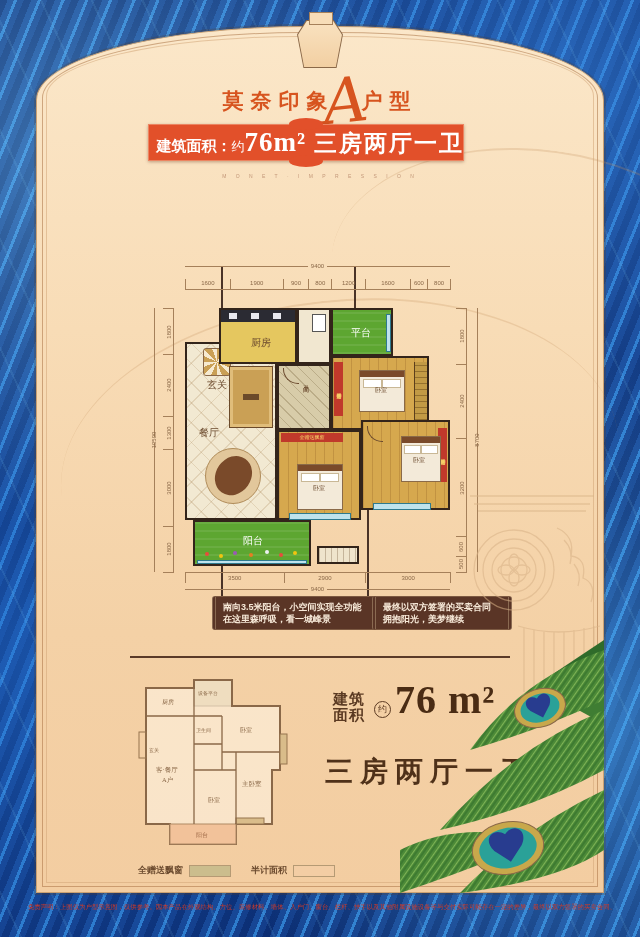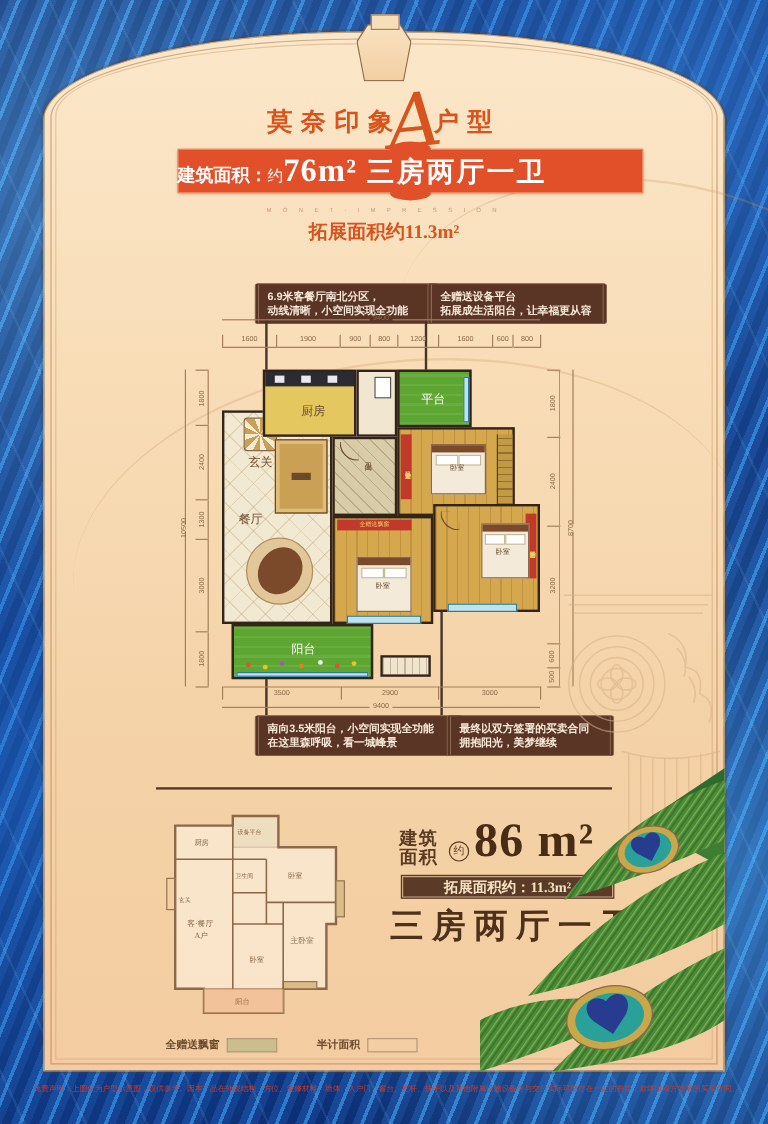--- a/index.html
+++ b/index.html
@@ -27,22 +27,22 @@
     background:#8a6848;clip-path:polygon(20% 0,80% 0,100% 30%,86% 100%,14% 100%,0 30%);}
   .keystone i{position:absolute;inset:1px;display:block;background:linear-gradient(#f9e2c0,#f2cfa2);
     clip-path:polygon(20% 0,80% 0,100% 30%,86% 100%,14% 100%,0 30%);}
   .keystone-tab{position:absolute;left:309px;top:12px;width:22px;height:11px;background:#f7ddb8;border:1px solid #a5805a;}
   .arc{position:absolute;border-top:2px solid rgba(198,146,96,.26);border-radius:50%;}
   
   .title-row{position:absolute;left:0;top:86px;width:100%;text-align:center;color:#d7541f;}
   .title-zh{font-size:21px;letter-spacing:7px;font-weight:bold;vertical-align:14px;}
   .title-letter{display:inline-block;font-size:62px;font-style:italic;line-height:30px;
     transform:rotate(-6deg);margin:0 -6px 0 -12px;color:#d7541f;font-family:"DejaVu Serif",serif;}
-  .banner{position:absolute;left:148px;top:124px;width:388px;height:37px;background:#e2502a;
-    color:#fff;text-align:left;line-height:37px;white-space:nowrap;
+  .banner{position:absolute;left:148px;top:124px;width:316px;height:37px;background:#e2502a;
+    color:#fff;text-align:right;line-height:37px;white-space:nowrap;
     box-shadow:inset 0 0 0 1px rgba(255,230,200,.35),0 1px 3px rgba(80,30,0,.35);}
   .banner::before,.banner::after{content:"";position:absolute;left:50%;width:34px;height:12px;margin-left:-17px;
     background:#e2502a;border-radius:50%;}
   .banner::before{top:-6px}.banner::after{bottom:-6px}
   .b-label{font-size:15px;font-weight:bold;}
   .b-approx{font-size:13px;}
   .b-area{font-size:27px;font-weight:bold;letter-spacing:1px;}
   .b-type{font-size:23px;font-weight:bold;letter-spacing:2px;margin-left:8px;}
   .tagline{position:absolute;left:0;top:173px;width:100%;text-align:center;font-size:5px;
     letter-spacing:4px;color:rgba(150,90,60,.55);font-family:"Liberation Sans",sans-serif;}
@@ -141,30 +141,21 @@
 
   <div class="title-row">
     <span class="title-zh">莫奈印象</span><span class="title-letter">A</span><span class="title-zh">户型</span>
   </div>
 
   <div class="banner">
     <span class="b-label">建筑面积：</span><span class="b-approx">约</span><span class="b-area">76m²</span><span class="b-type">三房两厅一卫</span>
   </div>
 
   <div class="tagline">M O N E T · I M P R E S S I O N</div>
-  <div class="expand-line">拓展面积约11.3m²</div>
-
-  <div class="callout" style="left:212px;top:236px;width:132px;">
-    <div>6.9米客餐厅南北分区，</div>
-    <div>动线清晰，小空间实现全功能</div>
-  </div>
-  <div class="callout" style="left:356px;top:236px;width:128px;">
-    <div>全赠送设备平台</div>
-    <div>拓展成生活阳台，让幸福更从容</div>
-  </div>
+
 
   <div class="leader" style="left:221px;top:266px;height:330px;"></div>
   <div class="ldot" style="left:218px;top:504px;"></div>
   <div class="leader" style="left:354px;top:266px;height:82px;"></div>
   <div class="ldot" style="left:351px;top:344px;"></div>
   <div class="leader" style="left:367px;top:497px;height:99px;"></div>
   <div class="ldot" style="left:364px;top:492px;"></div>
 
   <div class="dim" style="left:185px;top:263px;width:265px;">
     <i class="dl"></i>
@@ -345,31 +336,30 @@
     <text x="30" y="108" font-size="6.5" fill="#8a6848">A户</text>
     <text x="110" y="112" font-size="6.5" fill="#8a6848">主卧室</text>
     <text x="76" y="128" font-size="6" fill="#8a6848">卧室</text>
     <text x="64" y="163" font-size="6" fill="#a06a48">阳台</text>
     <text x="17" y="78" font-size="5" fill="#8a6848">玄关</text>
   </svg>
 
   <div class="legend">
     <span>全赠送飘窗</span>
     <span class="swatch" style="background:#cbbd8d;"></span>
-    <span style="margin-left:27px;">半计面积</span>
+    <span style="margin-left:14px;">半计面积</span>
     <span class="swatch" style="background:#f3cda4;"></span>
   </div>
 
   <div class="info-build">
     <div>建筑</div>
     <div>面积</div>
   </div>
   <div class="info-approx">约</div>
-  <div class="info-area">86 m²</div>
-  <div class="info-badge">拓展面积约：11.3m²</div>
+  <div class="info-area">76 m²</div>
   <div class="info-type">三房两厅一卫</div>
 
   <svg class="column-art" width="140" height="215" viewBox="0 0 140 215">
     <g fill="none" stroke="#d8b287" stroke-width="1.3">
       <path d="M8 18 H132 M12 26 H128 M16 33 H124"></path>
       <circle cx="52" cy="92" r="40"></circle>
         <circle cx="52" cy="92" r="31"></circle>
         <circle cx="52" cy="92" r="22"></circle>
         <circle cx="52" cy="92" r="13"></circle>
       <ellipse cx="52" cy="84" rx="5" ry="8"></ellipse>

